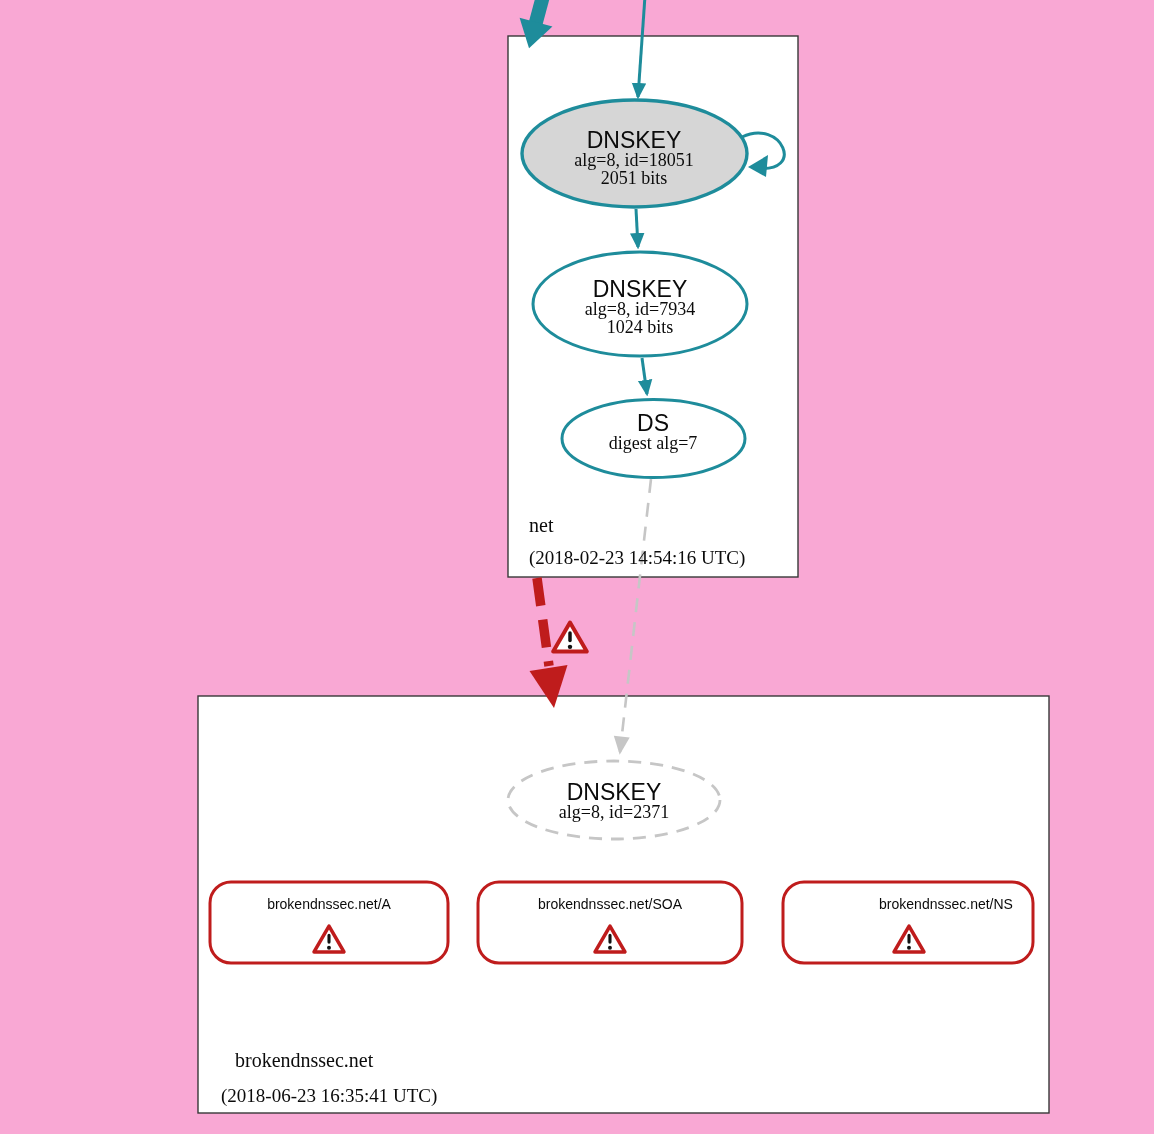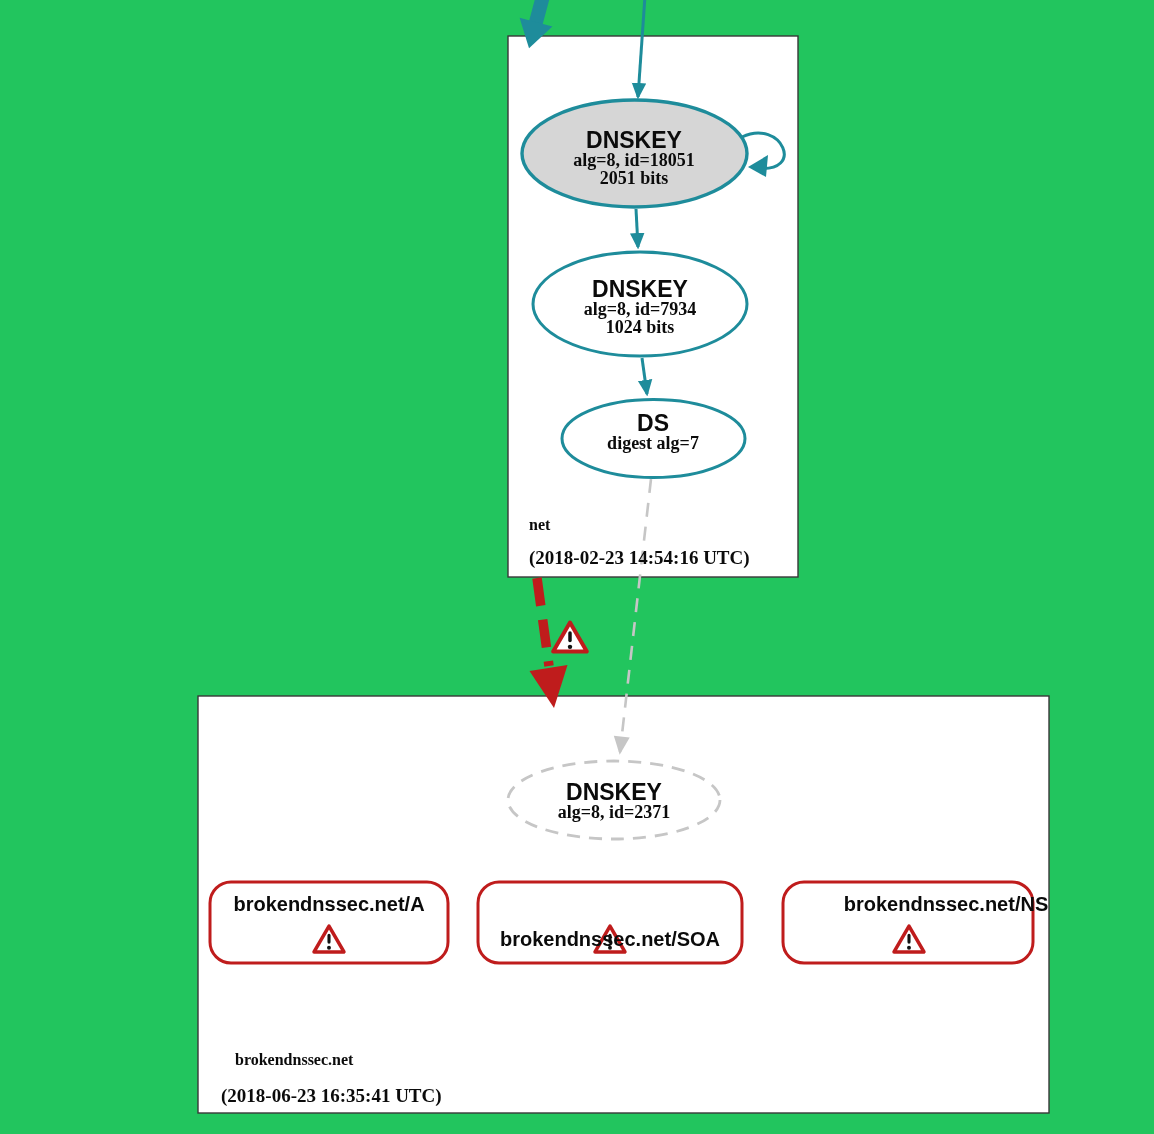--- a/index.html
+++ b/index.html
@@ -1,22 +1,21 @@
 <!DOCTYPE html>
 <html><head>
 <meta charset="utf-8">
 <style>
   html,body{margin:0;padding:0;background:#fff;}
   #stage{
     position:relative;
     width:1154px;height:1134px;
-    background:#22c55e;
+    background:#f9a8d4;
     font-family:"Liberation Serif", serif;
     overflow:hidden;
-    font-weight:bold;
   }
   #shapes{position:absolute;left:0;top:0;}
   .lbl{position:absolute;color:#0b0b0b;white-space:nowrap;pointer-events:none;}
   .node-stack{
     position:absolute;
     transform:translateX(-50%);
     display:flex;flex-direction:column;align-items:center;
     pointer-events:none;
   }
   .node-title{
@@ -24,24 +23,24 @@
     font-size:23px;line-height:23px;color:#0b0b0b;
   }
   .node-detail{
     font-family:"Liberation Serif", serif;
     font-size:18px;line-height:17.5px;color:#0b0b0b;
   }
   .rrset-label{
     position:absolute;
     transform:translateX(-50%);
     font-family:"Liberation Sans", sans-serif;
-    font-size:20px;line-height:24px;color:#0b0b0b;
+    font-size:14px;line-height:24px;color:#0b0b0b;
     pointer-events:none;
   }
-  .zone-name{font-size:16px;line-height:22px;}
+  .zone-name{font-size:20px;line-height:22px;}
   .zone-time{font-size:19px;line-height:21px;}
 </style>
 </head>
 <body>
 
 <div id="stage">
 
   <svg id="shapes" width="1154" height="1134" viewBox="0 0 1154 1134">
     <defs>
       <marker id="teal-head" viewBox="0 0 10 10" refX="8.5" refY="5" markerWidth="5.5" markerHeight="5.5" orient="auto">
@@ -114,19 +113,19 @@
 
   <div class="lbl zone-name" style="left:529px;top:514px;">net</div>
   <div class="lbl zone-time" style="left:529px;top:547px;">(2018-02-23 14:54:16 UTC)</div>
 
   <div class="node-stack" style="left:614px;top:781px;">
     <div class="node-title">DNSKEY</div>
     <div class="node-detail">alg=8, id=2371</div>
   </div>
 
   <div class="rrset-label" style="left:329px;top:892px;">brokendnssec.net/A</div>
-  <div class="rrset-label" style="left:610px;top:927px;">brokendnssec.net/SOA</div>
+  <div class="rrset-label" style="left:610px;top:892px;">brokendnssec.net/SOA</div>
   <div class="rrset-label" style="left:908px;top:892px;margin-left:38px;">brokendnssec.net/NS</div>
 
   <div class="lbl zone-name" style="left:235px;top:1049px;">brokendnssec.net</div>
   <div class="lbl zone-time" style="left:221px;top:1085px;">(2018-06-23 16:35:41 UTC)</div>
 
 </div>
 
 </body></html>

